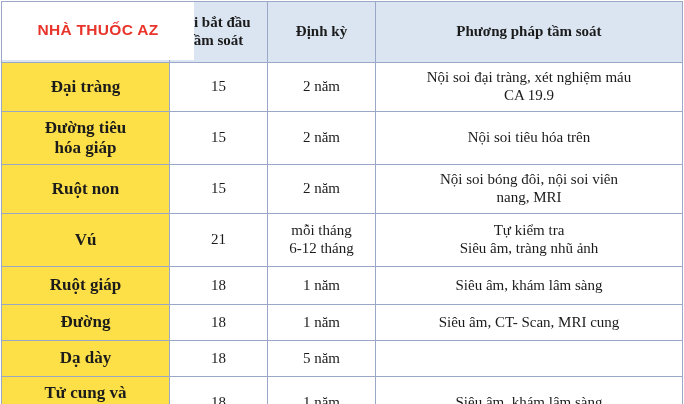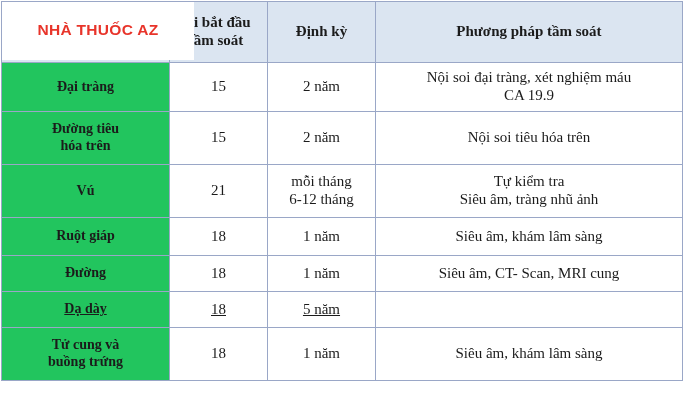--- a/index.html
+++ b/index.html
@@ -52,39 +52,39 @@
 
   thead th {
     background: #dbe5f1;
     font-weight: bold;
     font-size: 15.5px;
     height: 54px;
     padding: 2px 4px;
   }
 
   tbody td.name {
-    background: #22c55e;
-    font-weight: bold;
-    font-size: 14px;
+    background: #fde047;
+    font-weight: bold;
+    font-size: 17px;
   }
 
   tbody td.num,
   tbody td.freq,
   tbody td.method {
     background: #ffffff;
     font-weight: normal;
   }
 
   tbody tr.r-daitrang td { height: 42px; }
   tbody tr.r-tieuhoa td  { height: 46px; }
   tbody tr.r-ruotnon td  { height: 42px; }
   tbody tr.r-vu td       { height: 46px; }
   tbody tr.r-giap td     { height: 31px; }
   tbody tr.r-lach td     { height: 29px; }
-  tbody tr.r-dady td     { height: 29px; text-decoration: underline; }
+  tbody tr.r-dady td     { height: 29px; }
   tbody tr.r-tucung td   { height: 46px; }
 
   
   .logo {
     position: absolute;
     left: 2px;
     top: 2px;
     width: 192px;
     height: 58px;
     background: #ffffff;
@@ -145,27 +145,36 @@
         <td class="freq">2 năm</td>
         <td class="method">
           <span class="line2">Nội soi đại tràng, xét nghiệm máu</span>
           <span class="line2">CA 19.9</span>
         </td>
       </tr>
 
       <tr class="r-tieuhoa">
         <td class="name">
           <span class="line2">Đường tiêu</span>
-          <span class="line2">hóa trên</span>
+          <span class="line2">hóa giáp</span>
         </td>
         <td class="num">15</td>
         <td class="freq">2 năm</td>
         <td class="method">Nội soi tiêu hóa trên</td>
       </tr>
 
+      <tr class="r-ruotnon">
+        <td class="name">Ruột non</td>
+        <td class="num">15</td>
+        <td class="freq">2 năm</td>
+        <td class="method">
+          <span class="line2">Nội soi bóng đôi, nội soi viên</span>
+          <span class="line2">nang, MRI</span>
+        </td>
+      </tr>
 
       <tr class="r-vu">
         <td class="name">Vú</td>
         <td class="num">21</td>
         <td class="freq">
           <span class="line2">mỗi tháng</span>
           <span class="line2">6-12 tháng</span>
         </td>
         <td class="method">
           <span class="line2">Tự kiểm tra</span>

